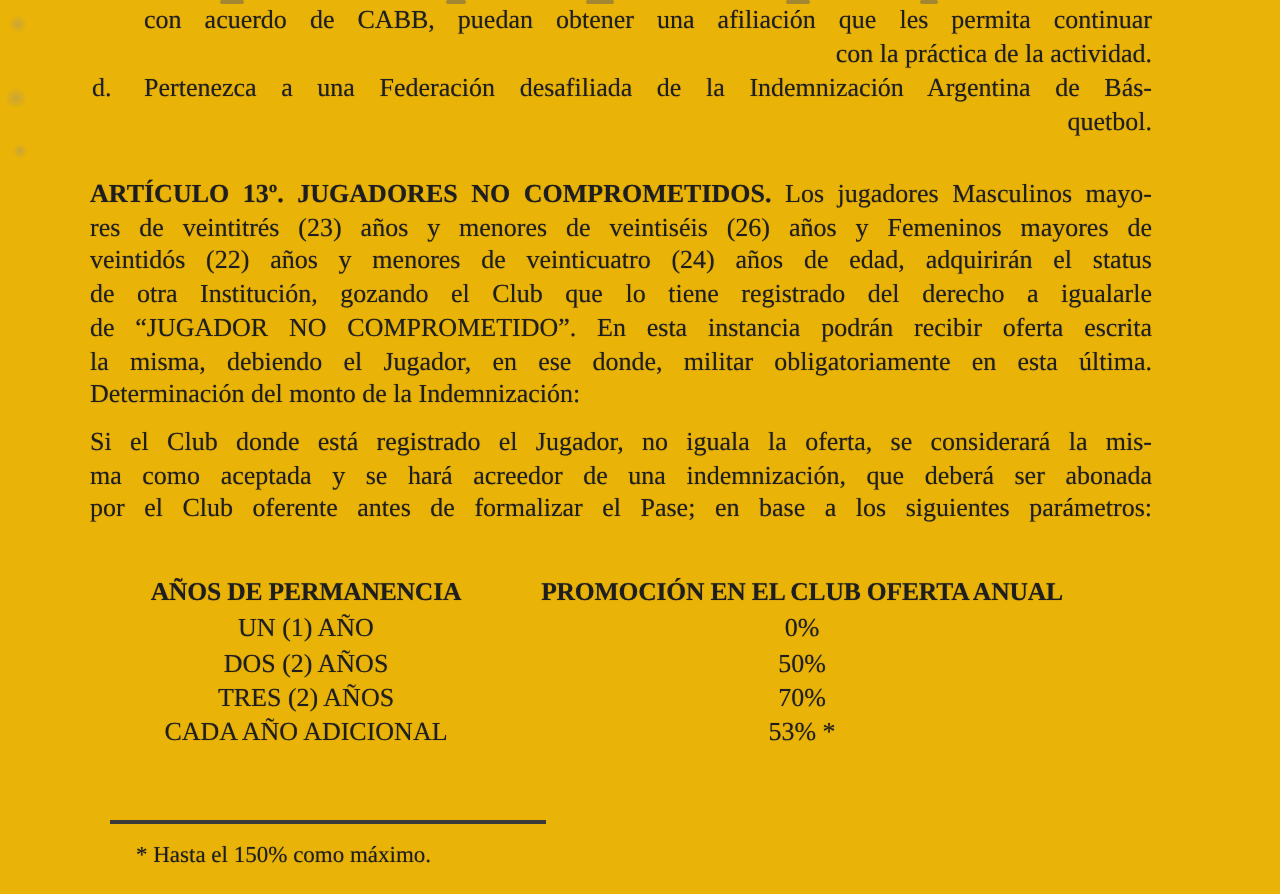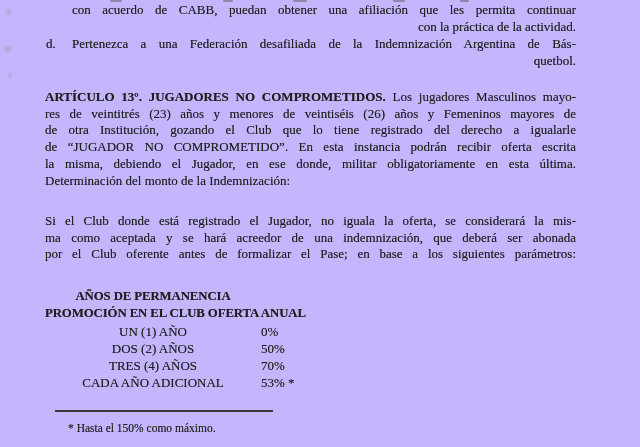--- a/index.html
+++ b/index.html
@@ -1,42 +1,42 @@
 <!DOCTYPE html>
 <html><head>
 <meta charset="utf-8">
 <style>
   html, body { margin: 0; padding: 0; }
   .page {
     position: relative;
     width: 640px;
     height: 447px;
-    background: #c4b5fd;
+    background: #eab308;
     font-family: "Liberation Serif", "DejaVu Serif", serif;
     color: #1e1e1e;
     overflow: hidden;
     text-shadow: 0 0 0.5px rgba(40,40,40,0.55);
   }
   .abs { position: absolute; }
   .line {
     font-size: 13px;
     line-height: 16.7px;
     white-space: nowrap;
   }
   .lh17 .line { line-height: 17px; text-align: right; }
   .just {
     text-align: justify;
     text-align-last: justify;
   }
   b { font-weight: bold; }
   .marker { font-size: 13px; line-height: 17px; }
   .trow { display: flex; line-height: 17.3px; font-size: 13px; }
   .tc1 { width: 216px; text-align: center; }
-  .tc2 { width: 280px; text-align: left; }
-  .thead { font-weight: bold; font-size: 12.8px; letter-spacing: -0.1px; flex-direction: column; }
+  .tc2 { width: 280px; text-align: center; }
+  .thead { font-weight: bold; font-size: 12.8px; letter-spacing: -0.1px; }
   .frag {
     position: absolute;
     top: 0;
     height: 2px;
     background: rgba(90,90,90,0.5);
     border-radius: 1px;
   }
   .smudge {
     position: absolute;
     border-radius: 50%;
@@ -69,20 +69,21 @@
 
   <div class="abs marker" style="left:46px; top:35px;">d.</div>
   <div class="abs lh17" style="left:72px; top:35px; width:504px;">
     <div class="line just">Pertenezca a una Federación desafiliada de la Indemnización Argentina de Bás-</div>
     <div class="line">quetbol.</div>
   </div>
 
   <div class="abs" style="left:45px; top:89px; width:531px;">
     <div class="line just"><b>ARTÍCULO 13º. JUGADORES NO COMPROMETIDOS.</b> <span>Los jugadores Masculinos mayo-</span></div>
     <div class="line just">res de veintitrés (23) años y menores de veintiséis (26) años y Femeninos mayores de</div>
+    <div class="line just">veintidós (22) años y menores de veinticuatro (24) años de edad, adquirirán el status</div>
     <div class="line just">de otra Institución, gozando el Club que lo tiene registrado del derecho a igualarle</div>
     <div class="line just">de “JUGADOR NO COMPROMETIDO”. En esta instancia podrán recibir oferta escrita</div>
     <div class="line just">la misma, debiendo el Jugador, en ese donde, militar obligatoriamente en esta última.</div>
     <div class="line">Determinación del monto de la Indemnización:</div>
   </div>
 
   <div class="abs" style="left:45px; top:213px; width:531px;">
     <div class="line just">Si el Club donde está registrado el Jugador, no iguala la oferta, se considerará la mis-</div>
     <div class="line just">ma como aceptada y se hará acreedor de una indemnización, que deberá ser abonada</div>
     <div class="line just">por el Club oferente antes de formalizar el Pase; en base a los siguientes parámetros:</div>
@@ -95,21 +96,21 @@
     </div>
     <div class="trow">
       <div class="tc1">UN (1) AÑO</div>
       <div class="tc2">0%</div>
     </div>
     <div class="trow">
       <div class="tc1">DOS (2) AÑOS</div>
       <div class="tc2">50%</div>
     </div>
     <div class="trow">
-      <div class="tc1">TRES (4) AÑOS</div>
+      <div class="tc1">TRES (2) AÑOS</div>
       <div class="tc2">70%</div>
     </div>
     <div class="trow">
       <div class="tc1">CADA AÑO ADICIONAL</div>
       <div class="tc2">53% *</div>
     </div>
   </div>
 
   <div class="abs rule" style="left:55px; top:410px; width:218px; height:2px;"></div>
   <div class="abs footnote" style="left:68px; top:421px;">

